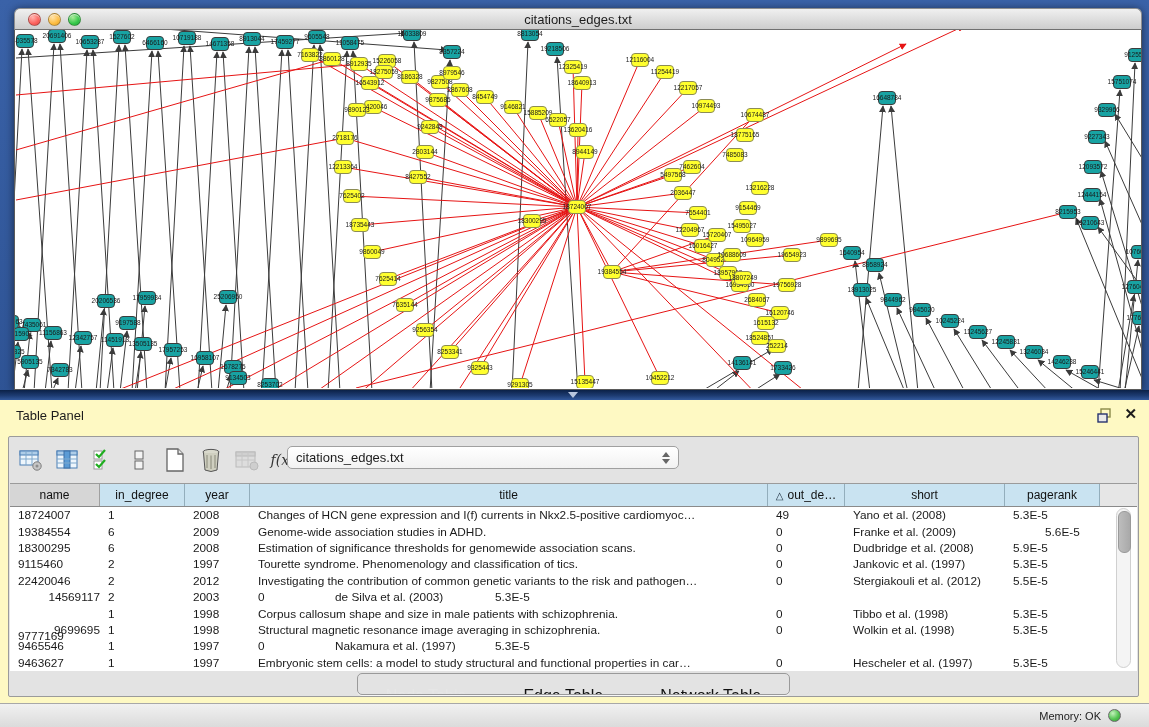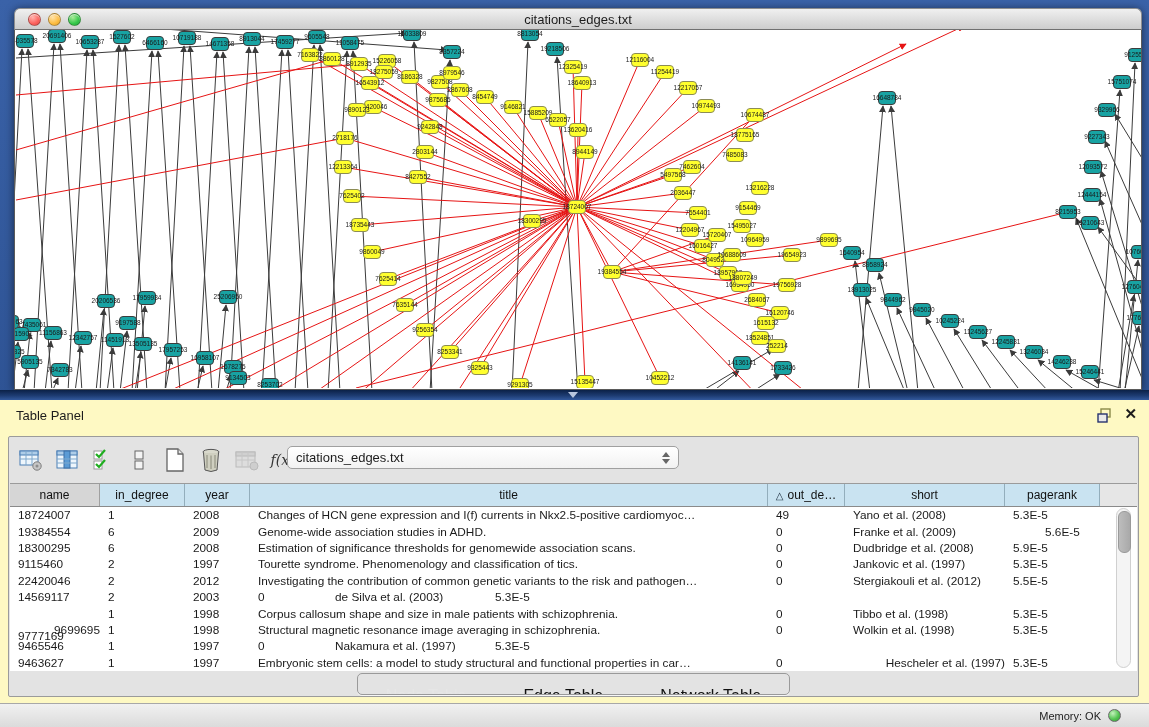--- a/index.html
+++ b/index.html
@@ -915,21 +915,21 @@
           <div class="trow">
             <div class="td" style="width: 90px;">22420046</div>
             <div class="td" style="width: 85px;">2</div>
             <div class="td" style="width: 65px;">2012</div>
             <div class="td" style="width: 518px;">Investigating the contribution of common genetic variants to the risk and pathogen…</div>
             <div class="td" style="width: 77px;">0</div>
             <div class="td" style="width: 160px;">Stergiakouli et al. (2012)</div>
             <div class="td" style="width: 95px;">5.5E-5</div>
           </div>
           <div class="trow">
-            <div class="td" style="width: 90px;">14569117</div>
+            <div class="td" style="width: 90px; text-align: right;">14569117</div>
             <div class="td" style="width: 85px;">2</div>
             <div class="td" style="width: 65px;">2003</div>
             <div class="td" style="width: 77px;">0</div>
             <div class="td" style="width: 160px;">de Silva et al. (2003)</div>
             <div class="td" style="width: 95px;">5.3E-5</div>
           </div>
           <div class="trow">
             <div class="td" style="width: 90px; margin-top: 44px;">9777169</div>
             <div class="td" style="width: 85px;">1</div>
             <div class="td" style="width: 65px;">1998</div>
@@ -954,21 +954,21 @@
             <div class="td" style="width: 77px;">0</div>
             <div class="td" style="width: 160px;">Nakamura et al. (1997)</div>
             <div class="td" style="width: 95px;">5.3E-5</div>
           </div>
           <div class="trow">
             <div class="td" style="width: 90px;">9463627</div>
             <div class="td" style="width: 85px;">1</div>
             <div class="td" style="width: 65px;">1997</div>
             <div class="td" style="width: 518px;">Embryonic stem cells: a model to study structural and functional properties in car…</div>
             <div class="td" style="width: 77px;">0</div>
-            <div class="td" style="width: 160px; text-align: right;">Hescheler et al. (1997)</div>
+            <div class="td" style="width: 160px;">Hescheler et al. (1997)</div>
             <div class="td" style="width: 95px;">5.3E-5</div>
           </div>
         </div>
       <div class="vscroll">
         <div class="vthumb"></div>
       </div>
     </div>
 
     <div class="tabs-row">
       <div class="segctl">

